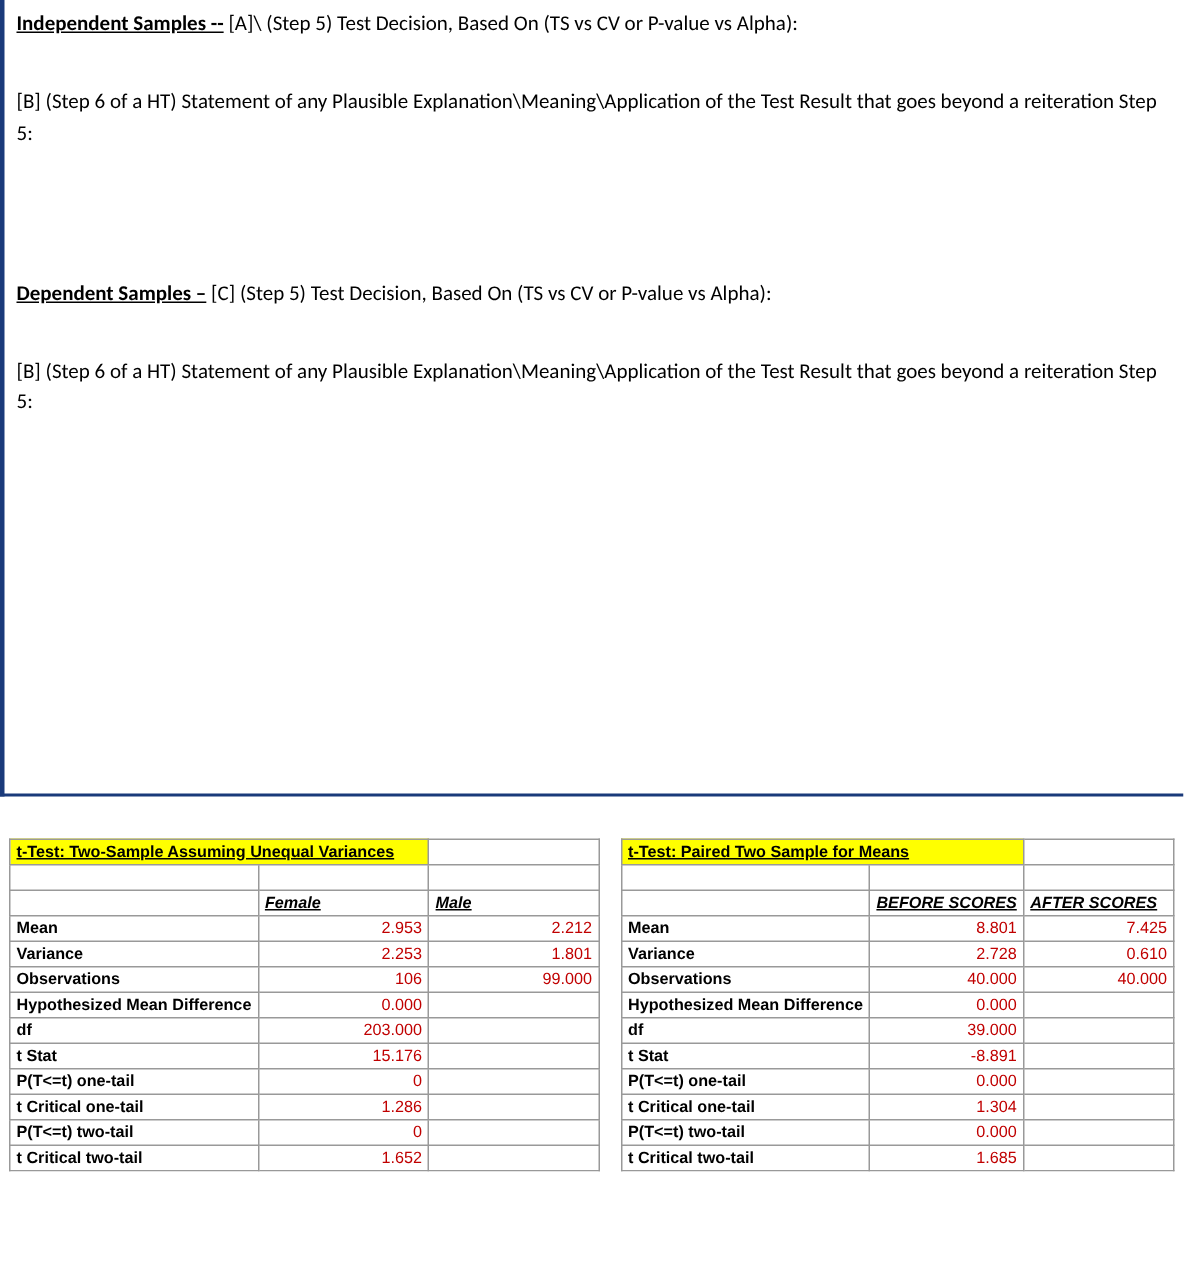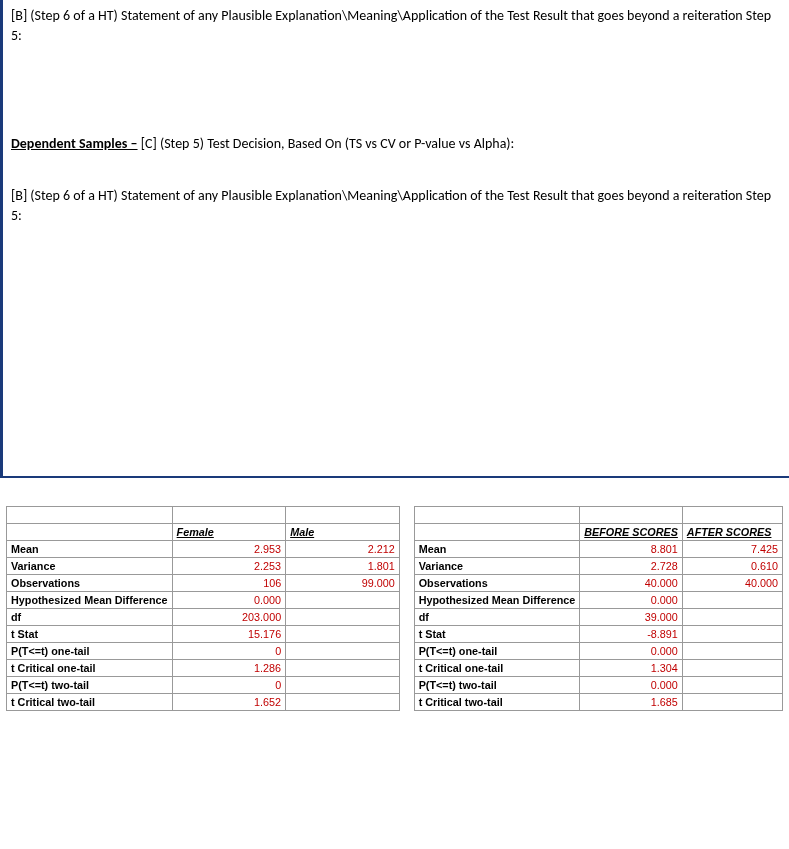--- a/index.html
+++ b/index.html
@@ -65,32 +65,39 @@
   .t-left td:nth-child(3){ width:105px;margin-top:40px; }
   .t-right td:nth-child(1){ width:155px; }
   .t-right td:nth-child(2){ width:92px; }
   .t-right td:nth-child(3){ width:92px; }
   .spacer-gap { height: 55px; }
 </style>
 </head>
 <body>
 
 <div class="doc-section">
+  <p class="doc-para">
+    <span class="bold underline">Independent Samples --</span><span>  [A]\ (Step 5) Test Decision, Based On (TS vs CV or P-value vs Alpha):</span>
+  </p>
   <p class="doc-para">[B] (Step 6 of a HT) Statement of any Plausible Explanation\Meaning\Application of the Test Result that goes beyond a reiteration Step 5:</p>
   <div class="spacer-gap"></div>
   <p class="doc-para">
     <span class="bold underline">Dependent Samples –</span><span> [C] (Step 5) Test Decision, Based On (TS vs CV or P-value vs Alpha):</span>
   </p>
   <p class="doc-para" style="margin-bottom:0">[B] (Step 6 of a HT) Statement of any Plausible Explanation\Meaning\Application of the Test Result that goes beyond a reiteration Step 5:</p>
 </div>
 
 <div class="tables-row">
 
   <table class="sheet t-left">
     <tbody>
+        <tr>
+      <td class="title" colspan="2">t-Test: Two-Sample Assuming Unequal Variances</td>
+      <td></td>
+    </tr>
     <tr>
           <td></td>
           <td></td>
           <td></td>
         </tr>
     <tr>
       <td></td>
       <td class="hdr">Female</td>
       <td class="hdr">Male</td>
     </tr>
@@ -142,20 +149,24 @@
     <tr>
           <td class="lbl">t Critical two-tail</td>
           <td class="num">1.652</td>
           <td></td>
         </tr>
   </tbody>
     </table>
 
   <table class="sheet t-right">
     <tbody>
+        <tr>
+      <td class="title2" colspan="2">t-Test: Paired Two Sample for Means</td>
+      <td></td>
+    </tr>
     <tr>
           <td></td>
           <td></td>
           <td></td>
         </tr>
     <tr>
       <td></td>
       <td class="hdr">BEFORE SCORES</td>
       <td class="hdr">AFTER SCORES</td>
     </tr>

